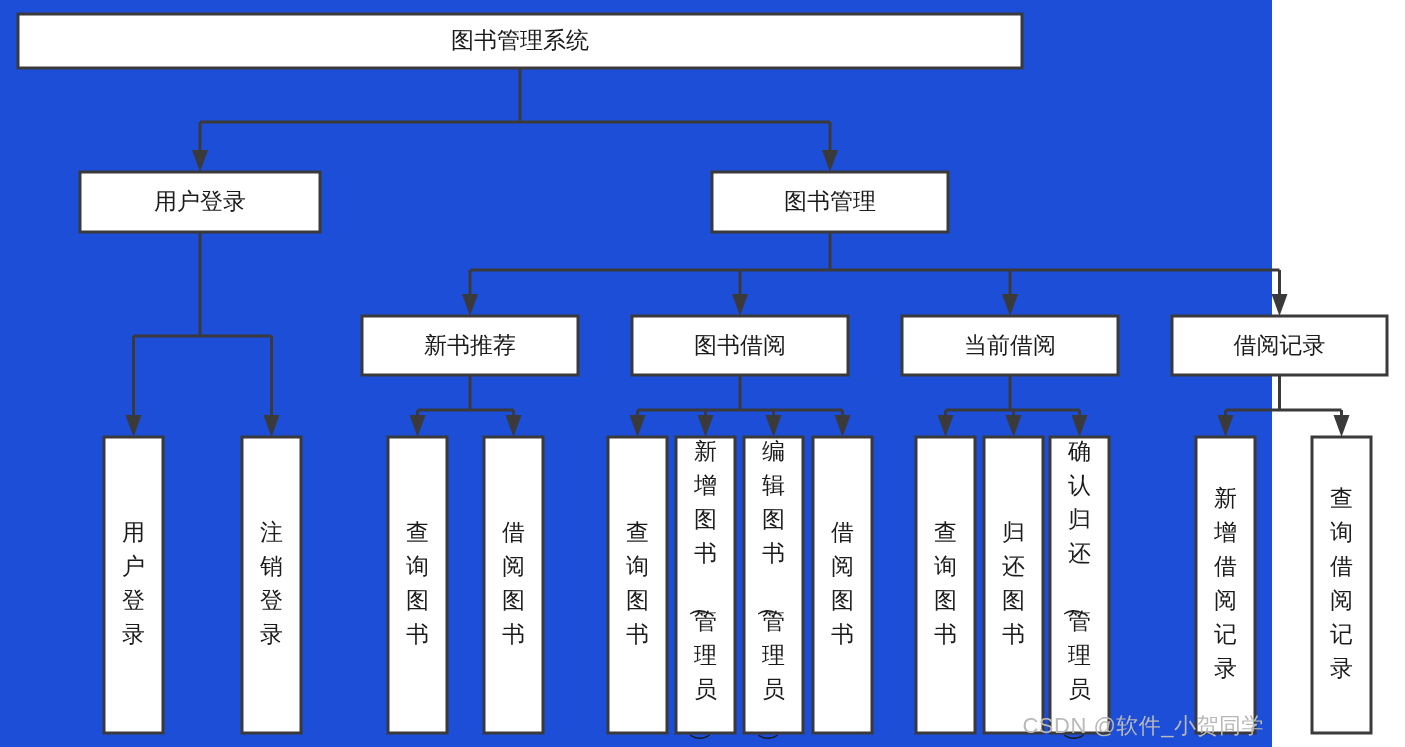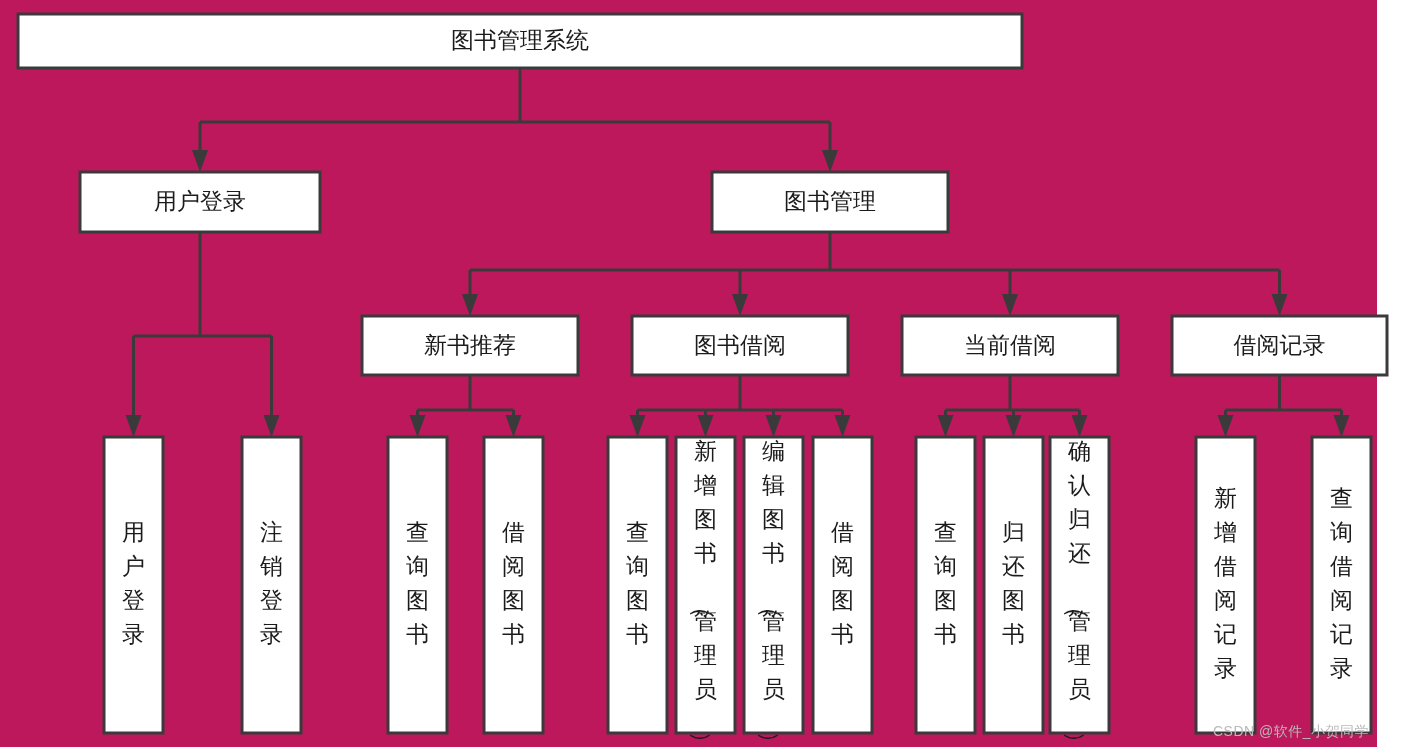--- a/index.html
+++ b/index.html
@@ -1,38 +1,38 @@
 <!DOCTYPE html>
 <html><head>
 <meta charset="utf-8">
 <style>
   html,body{margin:0;padding:0;background:#ffffff;}
   body{
     font-family:"Liberation Sans","DejaVu Sans",sans-serif;
     width:1405px;height:747px;overflow:hidden;
   }
-  #stage{position:relative;width:1377px;height:747px;background:#be185d;}
+  #stage{position:relative;width:1272px;height:747px;background:#1d4ed8;}
   svg#diagram{position:absolute;left:0;top:0;width:1405px;height:747px;}
   .box{fill:#ffffff;stroke:#3a3a3a;stroke-width:3;}
   .edge{stroke:#3a3a3a;stroke-width:3;fill:none;stroke-linecap:butt;}
   .arrowhead{fill:#3a3a3a;stroke:none;}
   .lbl{
     font-family:"Liberation Sans","DejaVu Sans",sans-serif;
     fill:#1b1b1b;font-size:23px;
     dominant-baseline:middle;text-anchor:middle;
   }
   .vlbl{
     font-family:"Liberation Sans","DejaVu Sans",sans-serif;
     fill:#1b1b1b;font-size:23px;
     dominant-baseline:middle;text-anchor:middle;
   }
   .watermark{
     position:absolute;right:8px;bottom:6px;
     font-family:"Liberation Sans","DejaVu Sans",sans-serif;
-    font-size:14px;color:#b9b9b9;white-space:nowrap;
+    font-size:22px;color:#b9b9b9;white-space:nowrap;
     letter-spacing:0.5px;pointer-events:none;
   }
 </style>
 </head>
 <body>
 
 <div id="stage">
   <svg id="diagram" viewBox="0 0 1405 747">
     <g id="edge-layer">
         <g>

